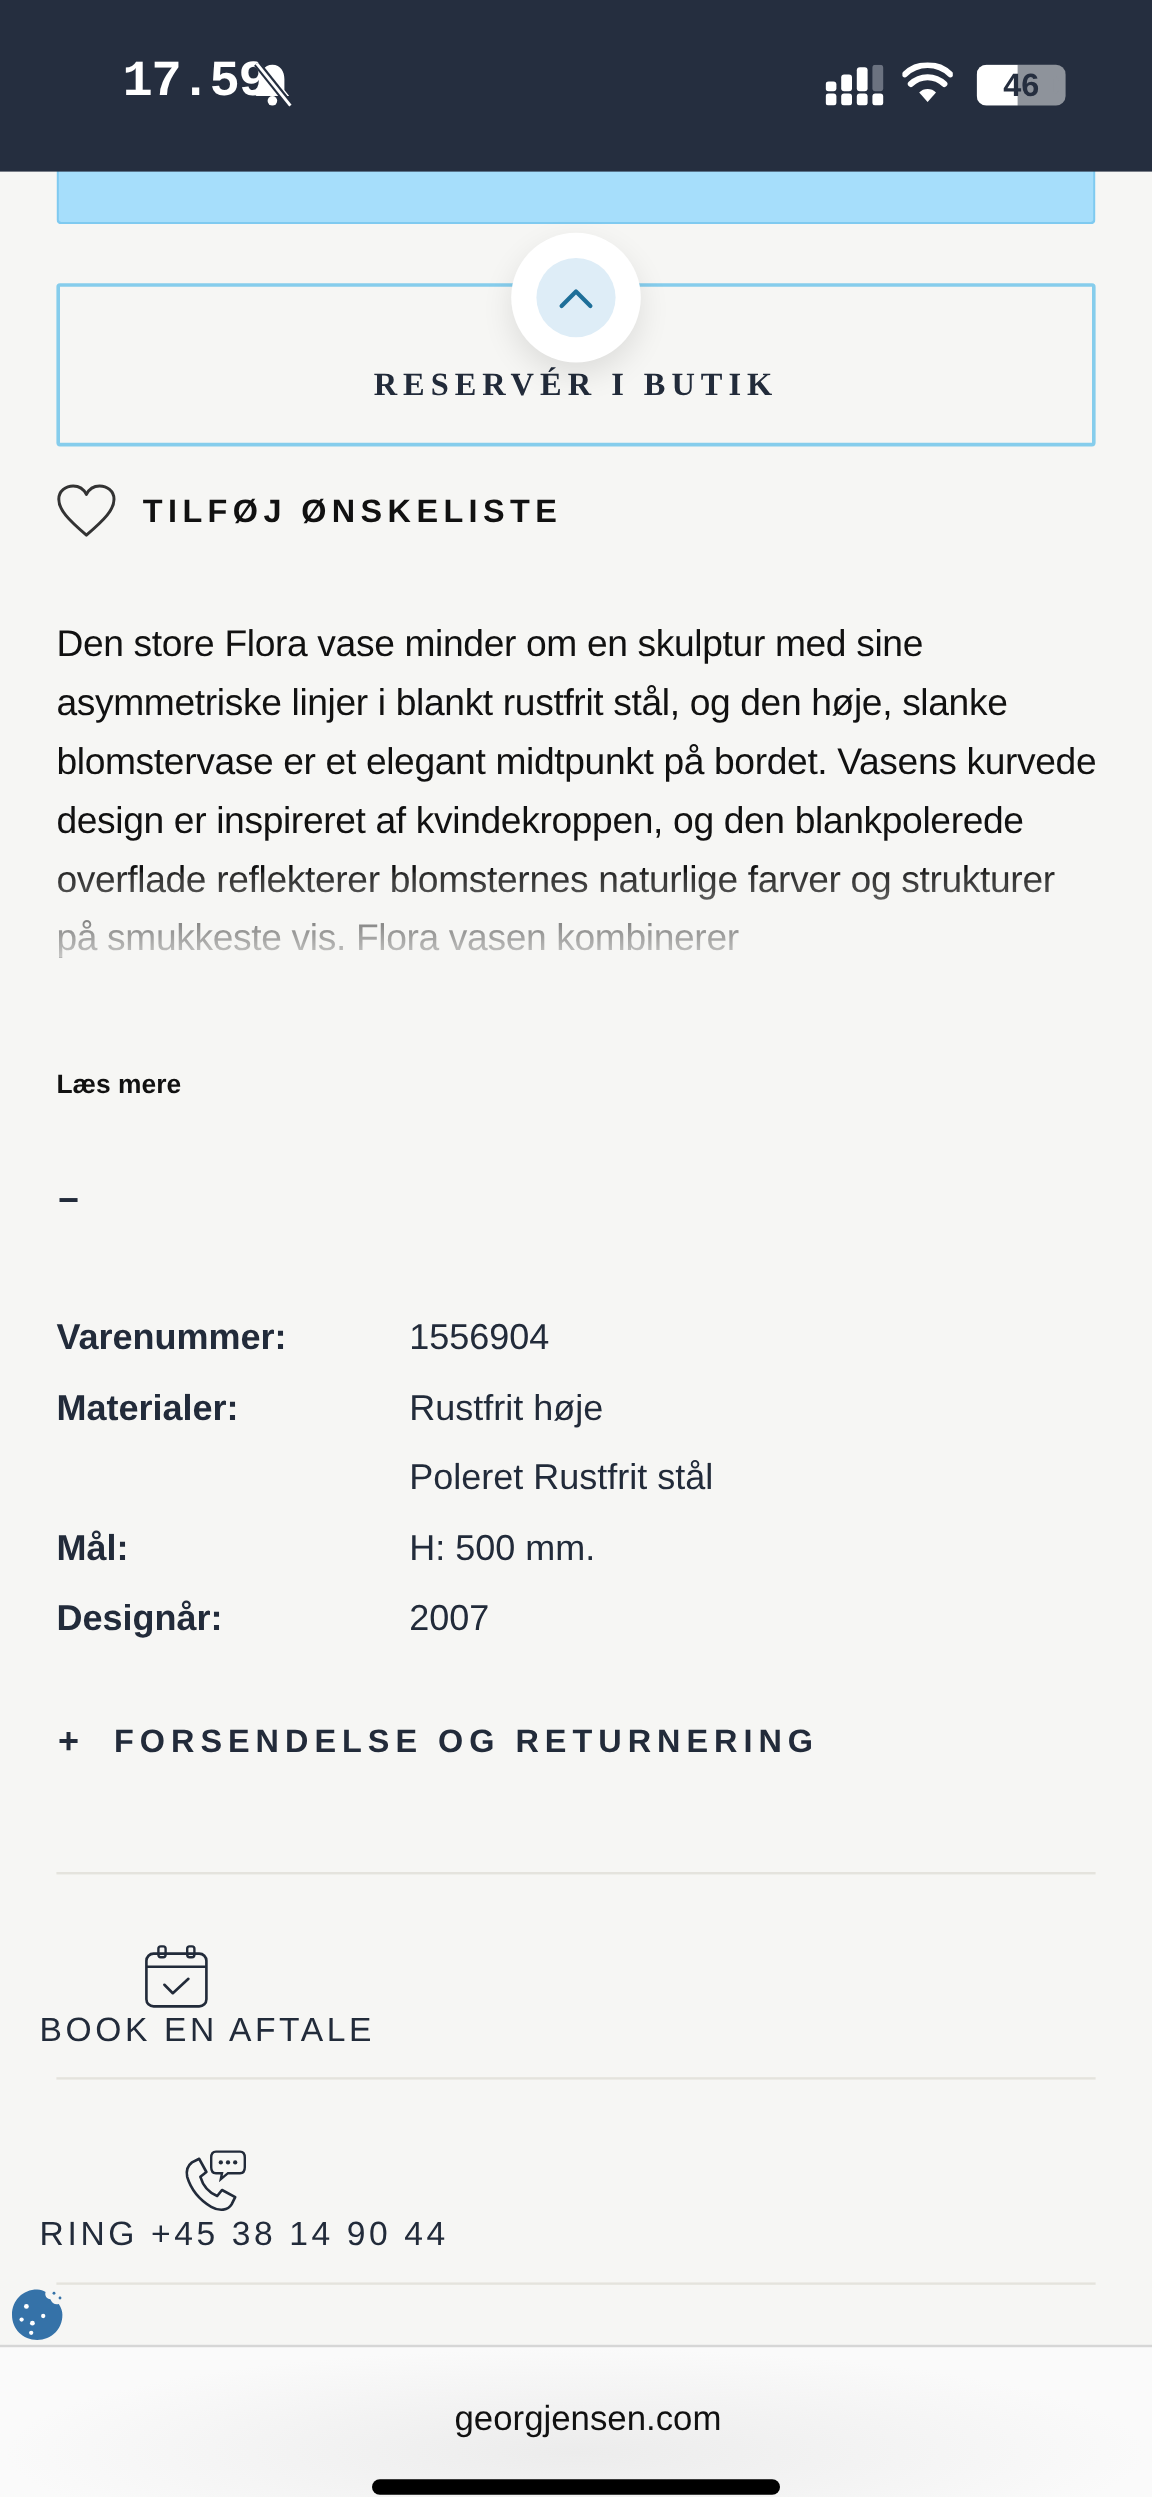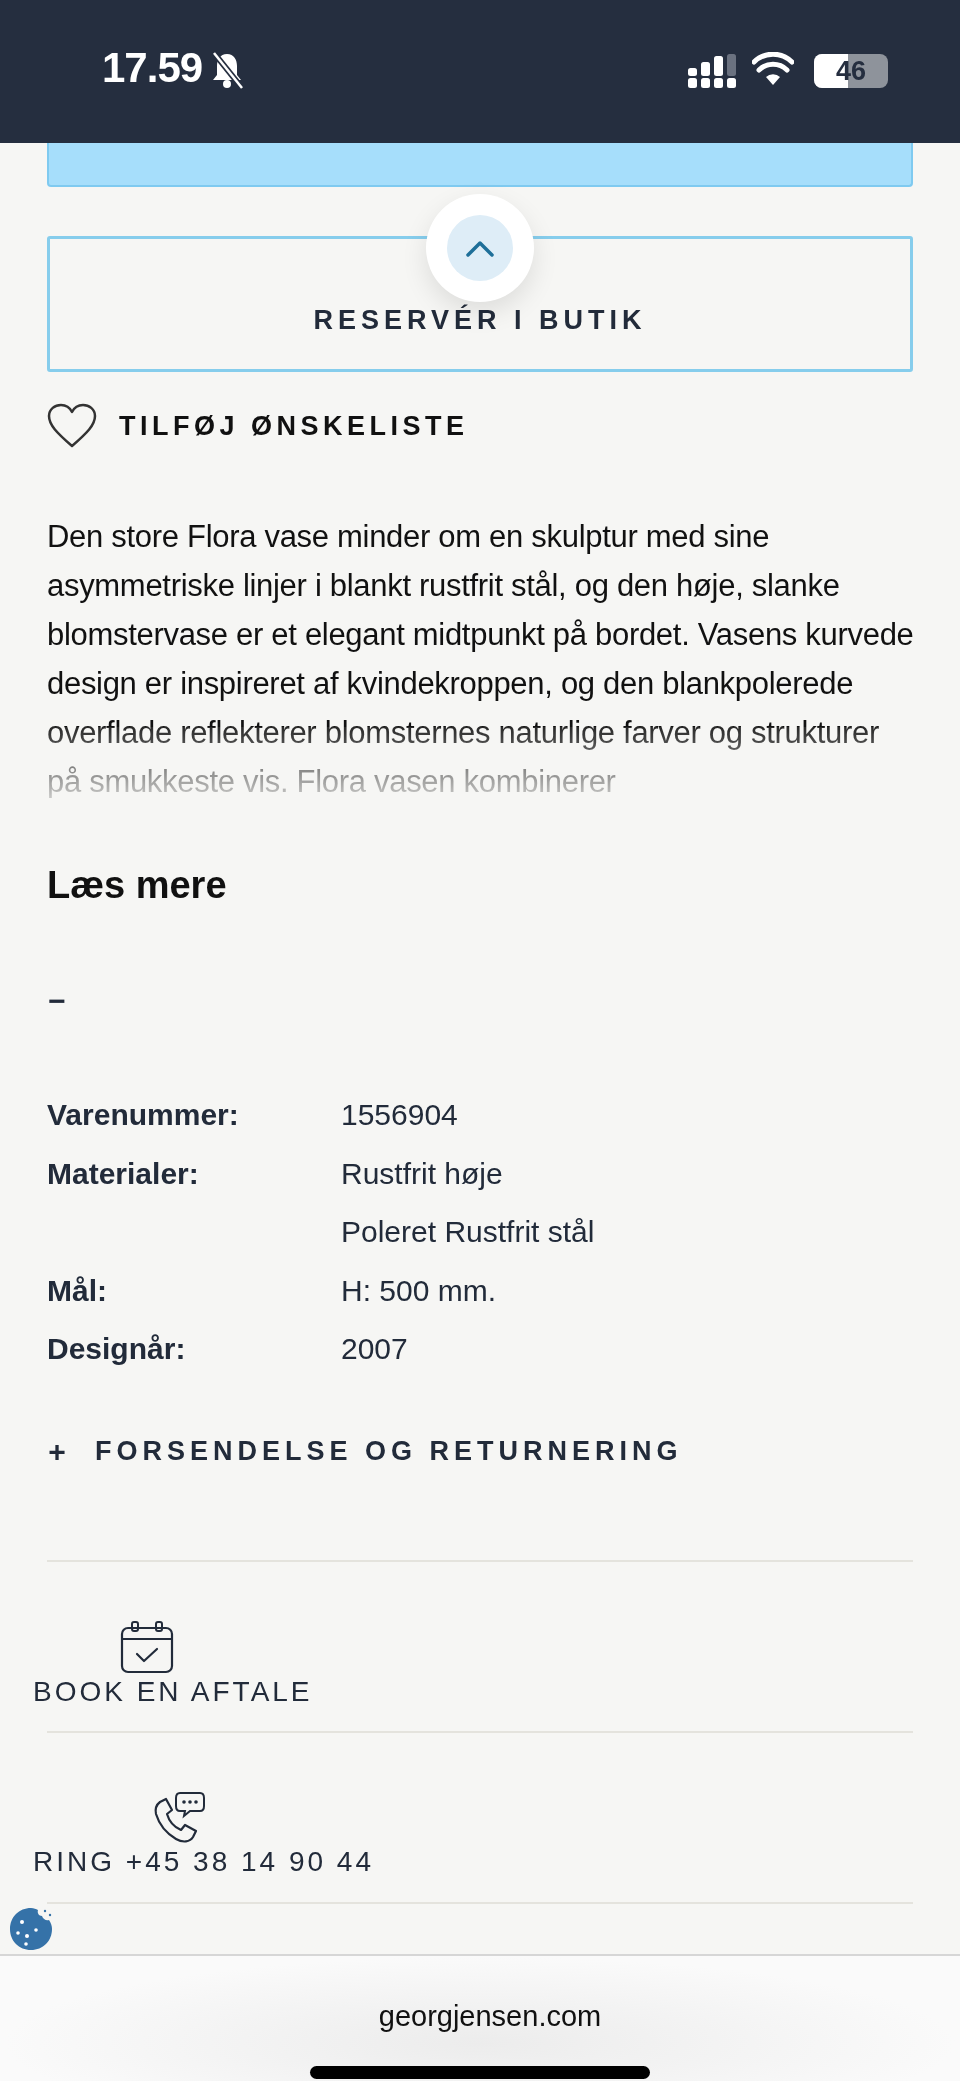--- a/index.html
+++ b/index.html
@@ -10,21 +10,21 @@
       color: #111;
       position: relative;
     }
     .status-bar {
       position: absolute; top: 0; left: 0; width: 960px; height: 143px;
       background: #252e3f; color: #fff; z-index: 5;
     }
     .status-time {
       position: absolute; left: 102px; top: 44px;
       font-size: 42px; font-weight: 600; letter-spacing: -1px;
-      font-family: Liberation Sans, sans-serif;
+      font-family: Liberation Mono, monospace;
     }
     .bell-icon { position: absolute; left: 208px; top: 50px; width: 38px; height: 40px; }
     .signal-icon { position: absolute; left: 688px; top: 54px; width: 50px; height: 34px; }
     .wifi-icon { position: absolute; left: 752px; top: 52px; width: 42px; height: 34px; }
     .battery {
       position: absolute; left: 814px; top: 54px; width: 74px; height: 34px;
       border-radius: 8px; overflow: hidden; background: #8e939b;
     }
     .battery-fill { position: absolute; left: 0; top: 0; bottom: 0; width: 46%; background: #fff; }
     .battery-text {
@@ -38,21 +38,21 @@
       background: #a6defb; border: 2px solid #7fcaf0; border-top: none;
       border-radius: 0 0 4px 4px;
     }
     .reserve-button {
       position: absolute; left: 47px; top: 236px; width: 866px; height: 136px;
       border: 3px solid #86cdec; border-radius: 3px; background: #f6f6f4;
       display: flex; align-items: center; justify-content: center;
       padding-top: 32px; cursor: pointer;
     }
     .reserve-label {
-      font-size: 27px; font-weight: 700; letter-spacing: 5px; color: #222b3a;
+      font-size: 27px; font-weight: 700; letter-spacing: 5px; color: #222b3a; font-family: Liberation Serif, serif;
     }
     .scroll-top-button {
       position: absolute; left: 426px; top: 194px; width: 108px; height: 108px;
       border-radius: 50%; background: #fff;
       box-shadow: 0 10px 26px rgba(0,0,0,0.10);
       display: flex; align-items: center; justify-content: center; z-index: 3;
     }
     .scroll-top-inner {
       width: 66px; height: 66px; border-radius: 50%; background: #deedf7;
       display: flex; align-items: center; justify-content: center;
@@ -67,22 +67,22 @@
     .description {
       position: absolute; left: 47px; top: 512px; width: 870px; height: 286px;
       font-size: 31px; line-height: 49px; color: #111; overflow: hidden;
       letter-spacing: -0.3px;
     }
     .desc-fade {
       position: absolute; left: 0; right: 0; top: 215px; height: 71px;
       background: linear-gradient(to bottom, rgba(246,246,244,0.1), rgba(246,246,244,0.8));
     }
     .read-more {
-      position: absolute; left: 47px; top: 864px;
-      font-size: 38px; font-weight: 700; color: #111; cursor: pointer;
+      position: absolute; left: 47px; top: 891px;
+      font-size: 22px; font-weight: 700; color: #111; cursor: pointer;
     }
 
     .accordion-header {
       position: absolute; left: 47px; display: flex; align-items: center;
       cursor: pointer;
     }
     .accordion-icon {
       width: 20px; font-size: 30px; font-weight: 700; color: #222b3a;
       line-height: 1; margin-right: 28px; text-align: center;
     }

